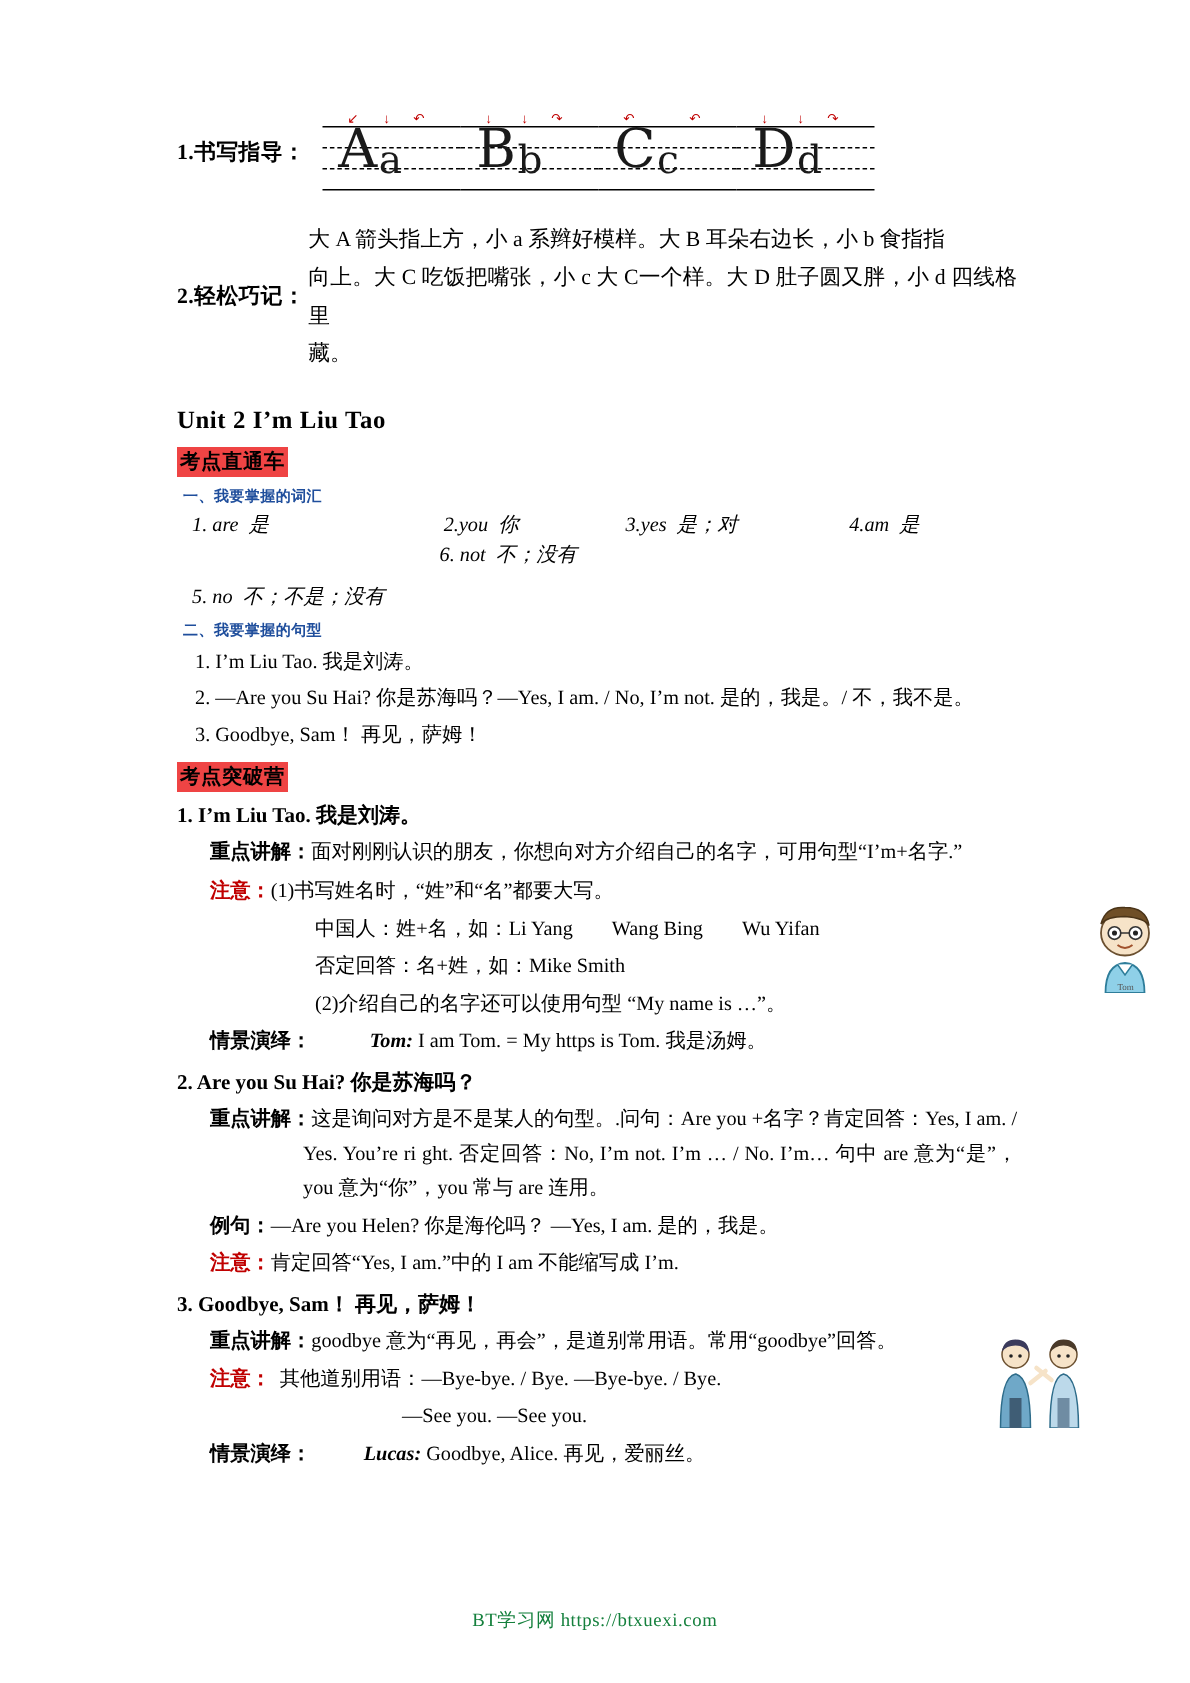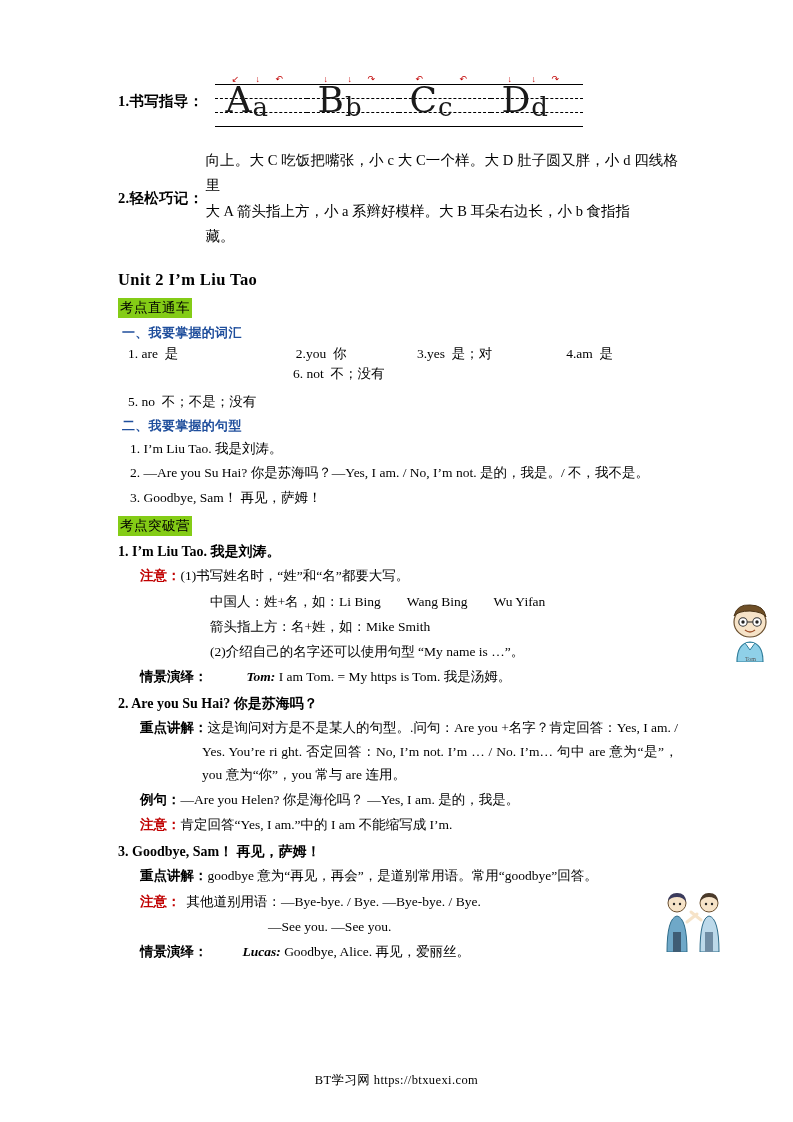--- a/index.html
+++ b/index.html
@@ -109,42 +109,43 @@
     font-weight: bold;
     font-size: 16.5px;
     margin-top: 20px;
     margin-bottom: 6px;
     letter-spacing: 0.4px;
   }
 
   
   .tag {
     display: inline-block;
-    background: #84cc16;
-    font-weight: normal;
+    background: #ef4444;
+    font-weight: bold;
     font-size: 13.5px;
     padding: 1px 2px;
     letter-spacing: 0.5px;
   }
   .tag-wrap { margin: 8px 0 4px 0; }
 
   .blue-head {
     color: #1f4e9c;
     font-weight: bold;
-    font-size: 13px;
+    font-size: 10px;
     margin: 6px 0 3px 4px;
     letter-spacing: 0.3px;
   }
   .vocab-row {
     font-size: 13.5px;
     margin: 2px 0 2px 10px;
     display: flex;
   }
   .vocab-row .v {
     white-space: nowrap;
+    font-style: italic;
   }
   .v1 { width: 180px; }
   .v2 { width: 130px; }
   .v3 { width: 160px; }
   .v4 { width: 120px; }
   .v5 { width: 165px; margin-top: 28px; }
   .v6 { width: 160px; }
 
   .sent {
     font-size: 13.5px;
@@ -215,21 +216,21 @@
     width: 72px;
     height: 62px;
   }
   .footer {
     position: absolute;
     left: 0;
     top: 1072px;
     width: 793px;
     text-align: center;
     font-size: 12.5px;
-    color: #000000;
+    color: #15803d;
     letter-spacing: 0.4px;
   }
   .tiny-caption {
     position: absolute;
     font-size: 6px;
     color: #555;
   }
 </style>
 </head>
 <body>
@@ -284,22 +285,22 @@
           <span class="arrow a3">↷</span>
           <div class="glyphs">D<span class="lower">d</span></div>
         </div>
 
       </div>
     </div>
 
     <div class="row-tips">
       <div class="lbl-bold" style="padding-top:0">2.轻松巧记：</div>
       <div class="body">
+        <span class="ind">大 A 箭头指上方，小 a 系辫好模样。大 B 耳朵右边长，小 b 食指指</span>
         <span class="ind">向上。大 C 吃饭把嘴张，小 c 大 C一个样。大 D 肚子圆又胖，小 d 四线格里</span>
-        <span class="ind">大 A 箭头指上方，小 a 系辫好模样。大 B 耳朵右边长，小 b 食指指</span>
         <span class="ind">藏。</span>
       </div>
     </div>
 
     <div class="unit-title">Unit 2 I’m Liu Tao</div>
 
     <div class="tag-wrap">
       <span class="tag">考点直通车</span>
     </div>
 
@@ -320,28 +321,31 @@
 
     <div class="sent">1. I’m Liu Tao.  我是刘涛。</div>
     <div class="sent hang">2.  —Are you Su Hai?  你是苏海吗？—Yes, I am. / No, I’m not.  是的，我是。/  不，我不是。</div>
     <div class="sent">3. Goodbye, Sam！ 再见，萨姆！</div>
 
     <div class="tag-wrap">
       <span class="tag">考点突破营</span>
     </div>
 
     <div class="item-title">1. I’m Liu Tao.  我是刘涛。</div>
+    <div class="blk">
+      <span class="lbl">重点讲解：</span><span>面对刚刚认识的朋友，你想向对方介绍自己的名字，可用句型“I’m+名字.”</span>
+    </div>
     <div class="blk2">
       <span class="lbl-red">注意：</span><span>(1)书写姓名时，“姓”和“名”都要大写。</span>
     </div>
     <div class="sub">
-      <span>中国人：</span><span>姓+名，如：Li Bing</span><span class="gap"></span><span>Wang Bing</span><span class="gap"></span><span>Wu Yifan</span>
+      <span>中国人：</span><span>姓+名，如：Li Yang</span><span class="gap"></span><span>Wang Bing</span><span class="gap"></span><span>Wu Yifan</span>
     </div>
     <div class="sub">
-      <span>箭头指上方：</span><span>名+姓，如：Mike Smith</span>
+      <span>否定回答：</span><span>名+姓，如：Mike Smith</span>
     </div>
     <div class="sub">
       <span>(2)介绍自己的名字还可以使用句型 “My name is …”。</span>
     </div>
     <div class="blk2">
       <span class="lbl">情景演绎：</span><span class="gap" style="display:inline-block;width:22px"></span><span class="itali">Tom:</span>&nbsp;<span>I am Tom. = My https is Tom.  我是汤姆。</span>
     </div>
 
     <div class="item-title">2. Are you Su Hai?  你是苏海吗？</div>
     <div class="blk">

